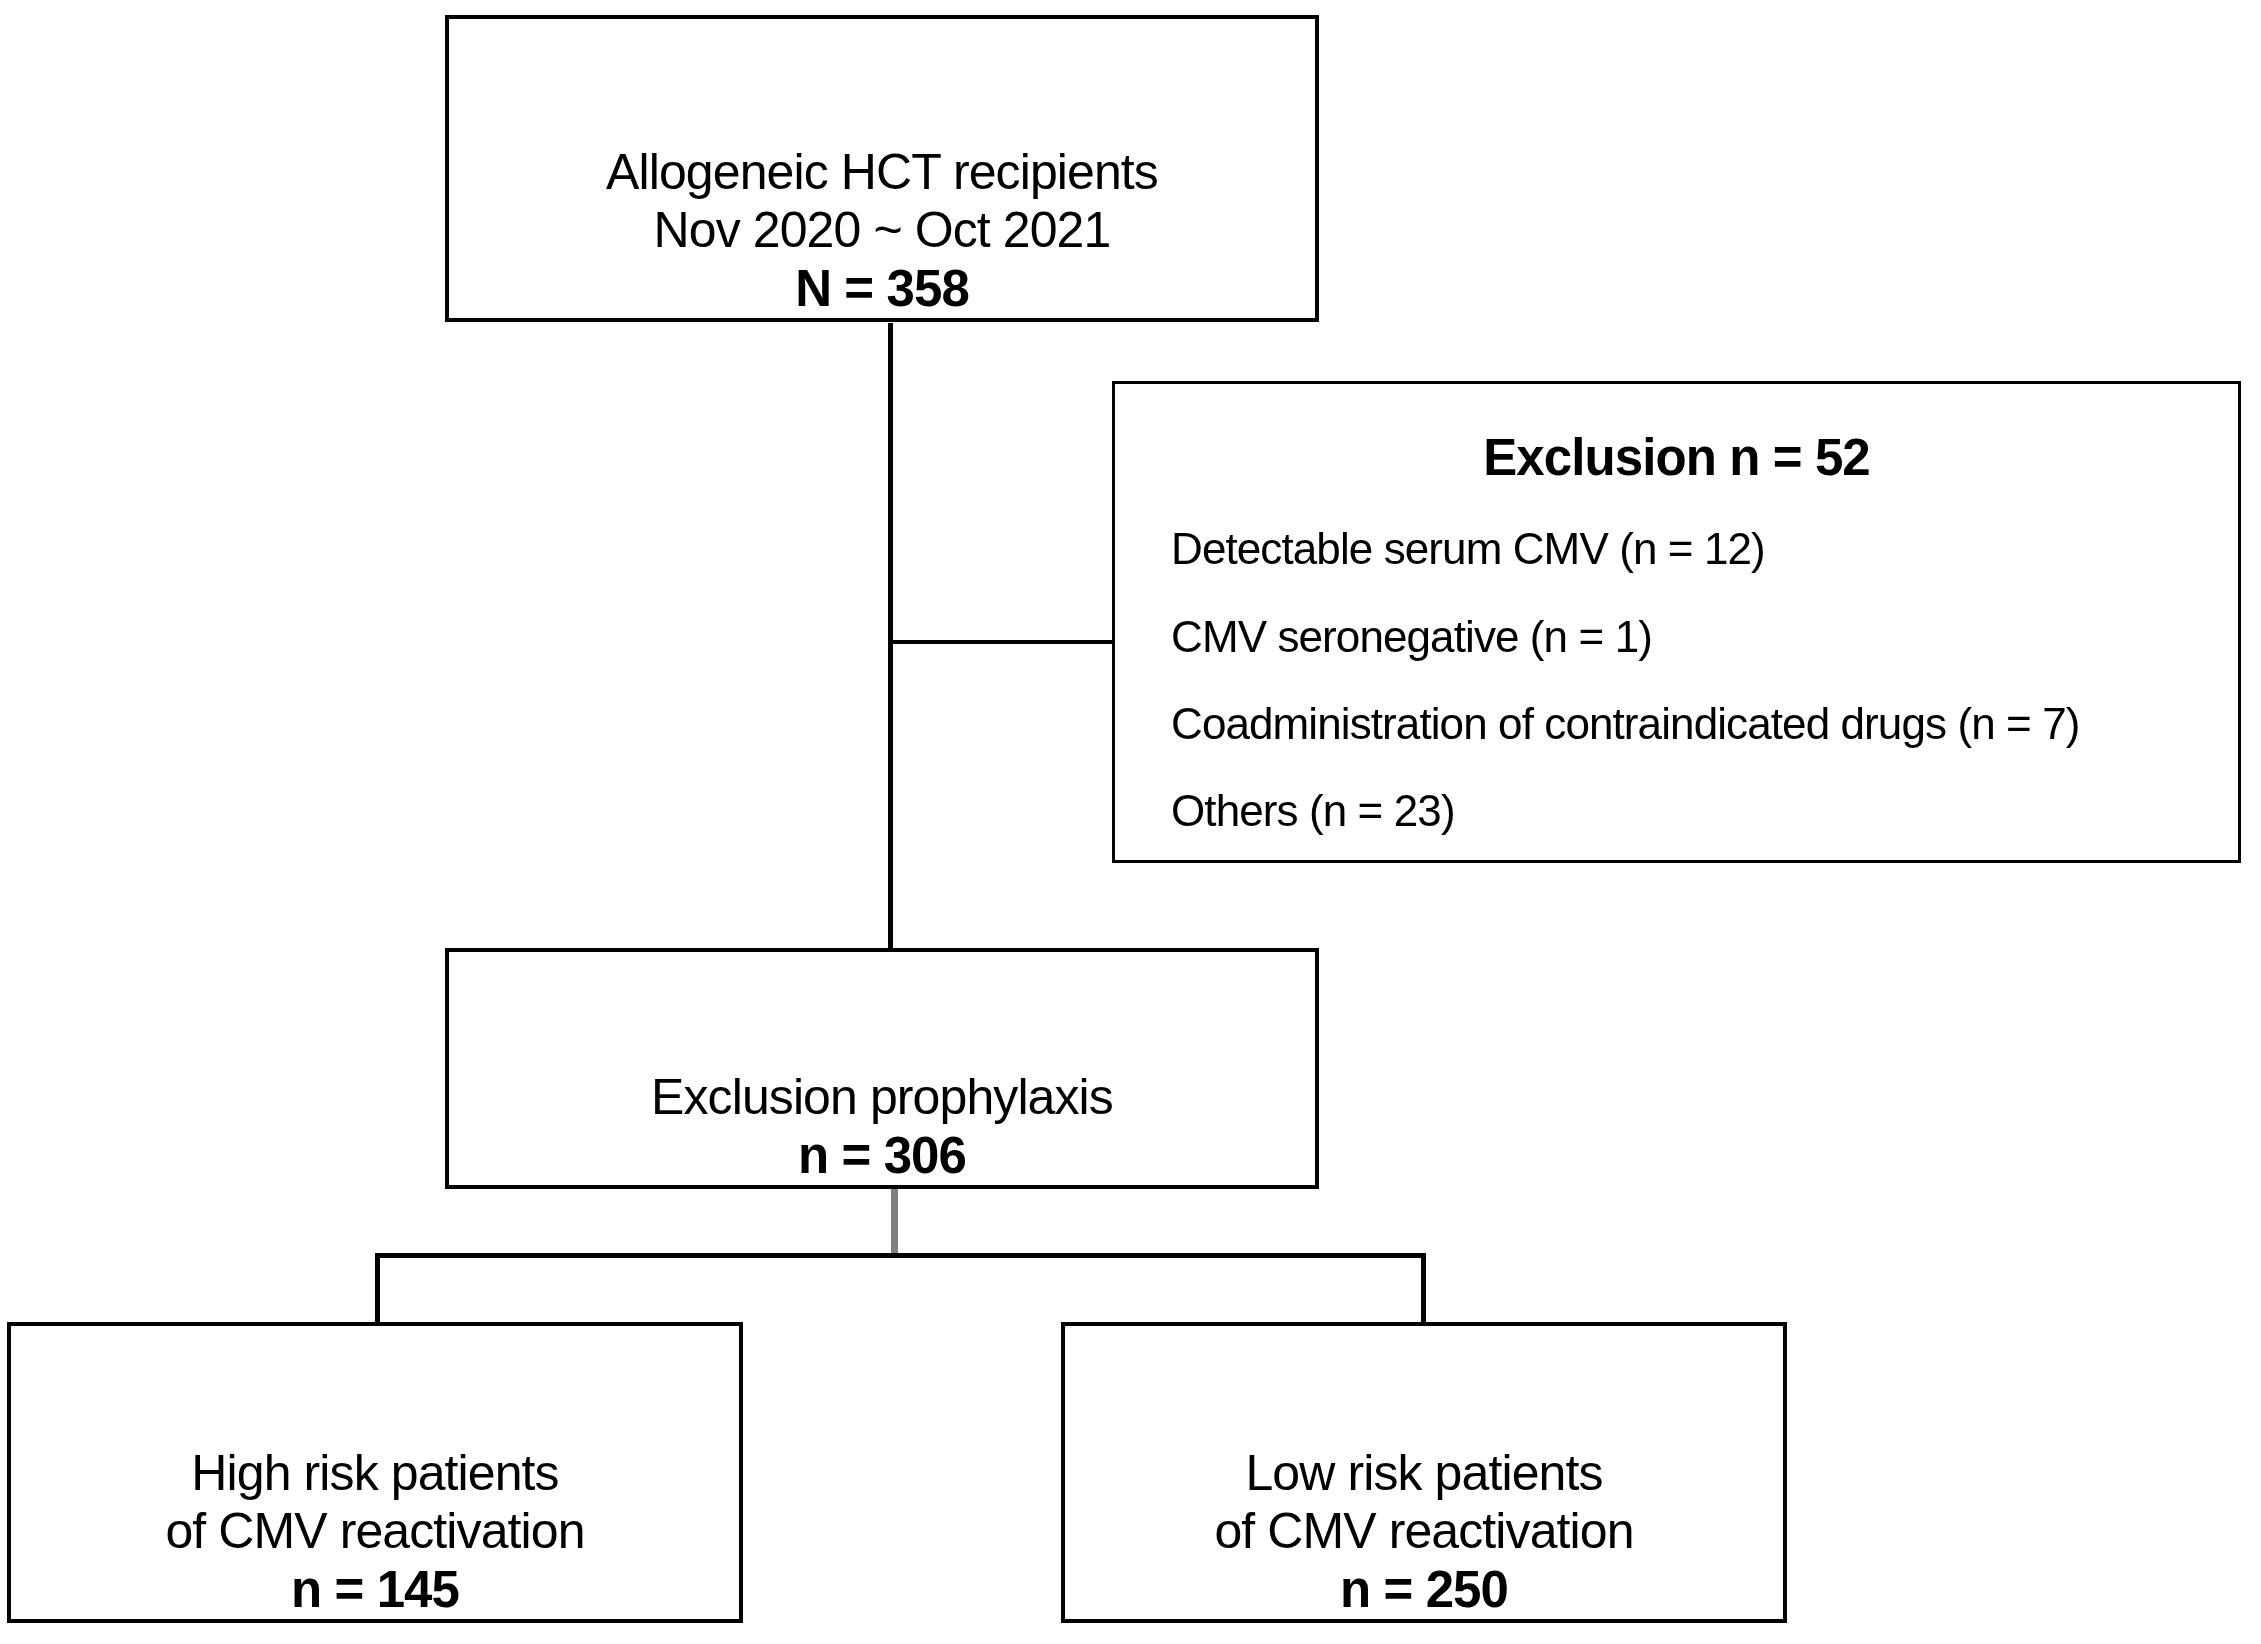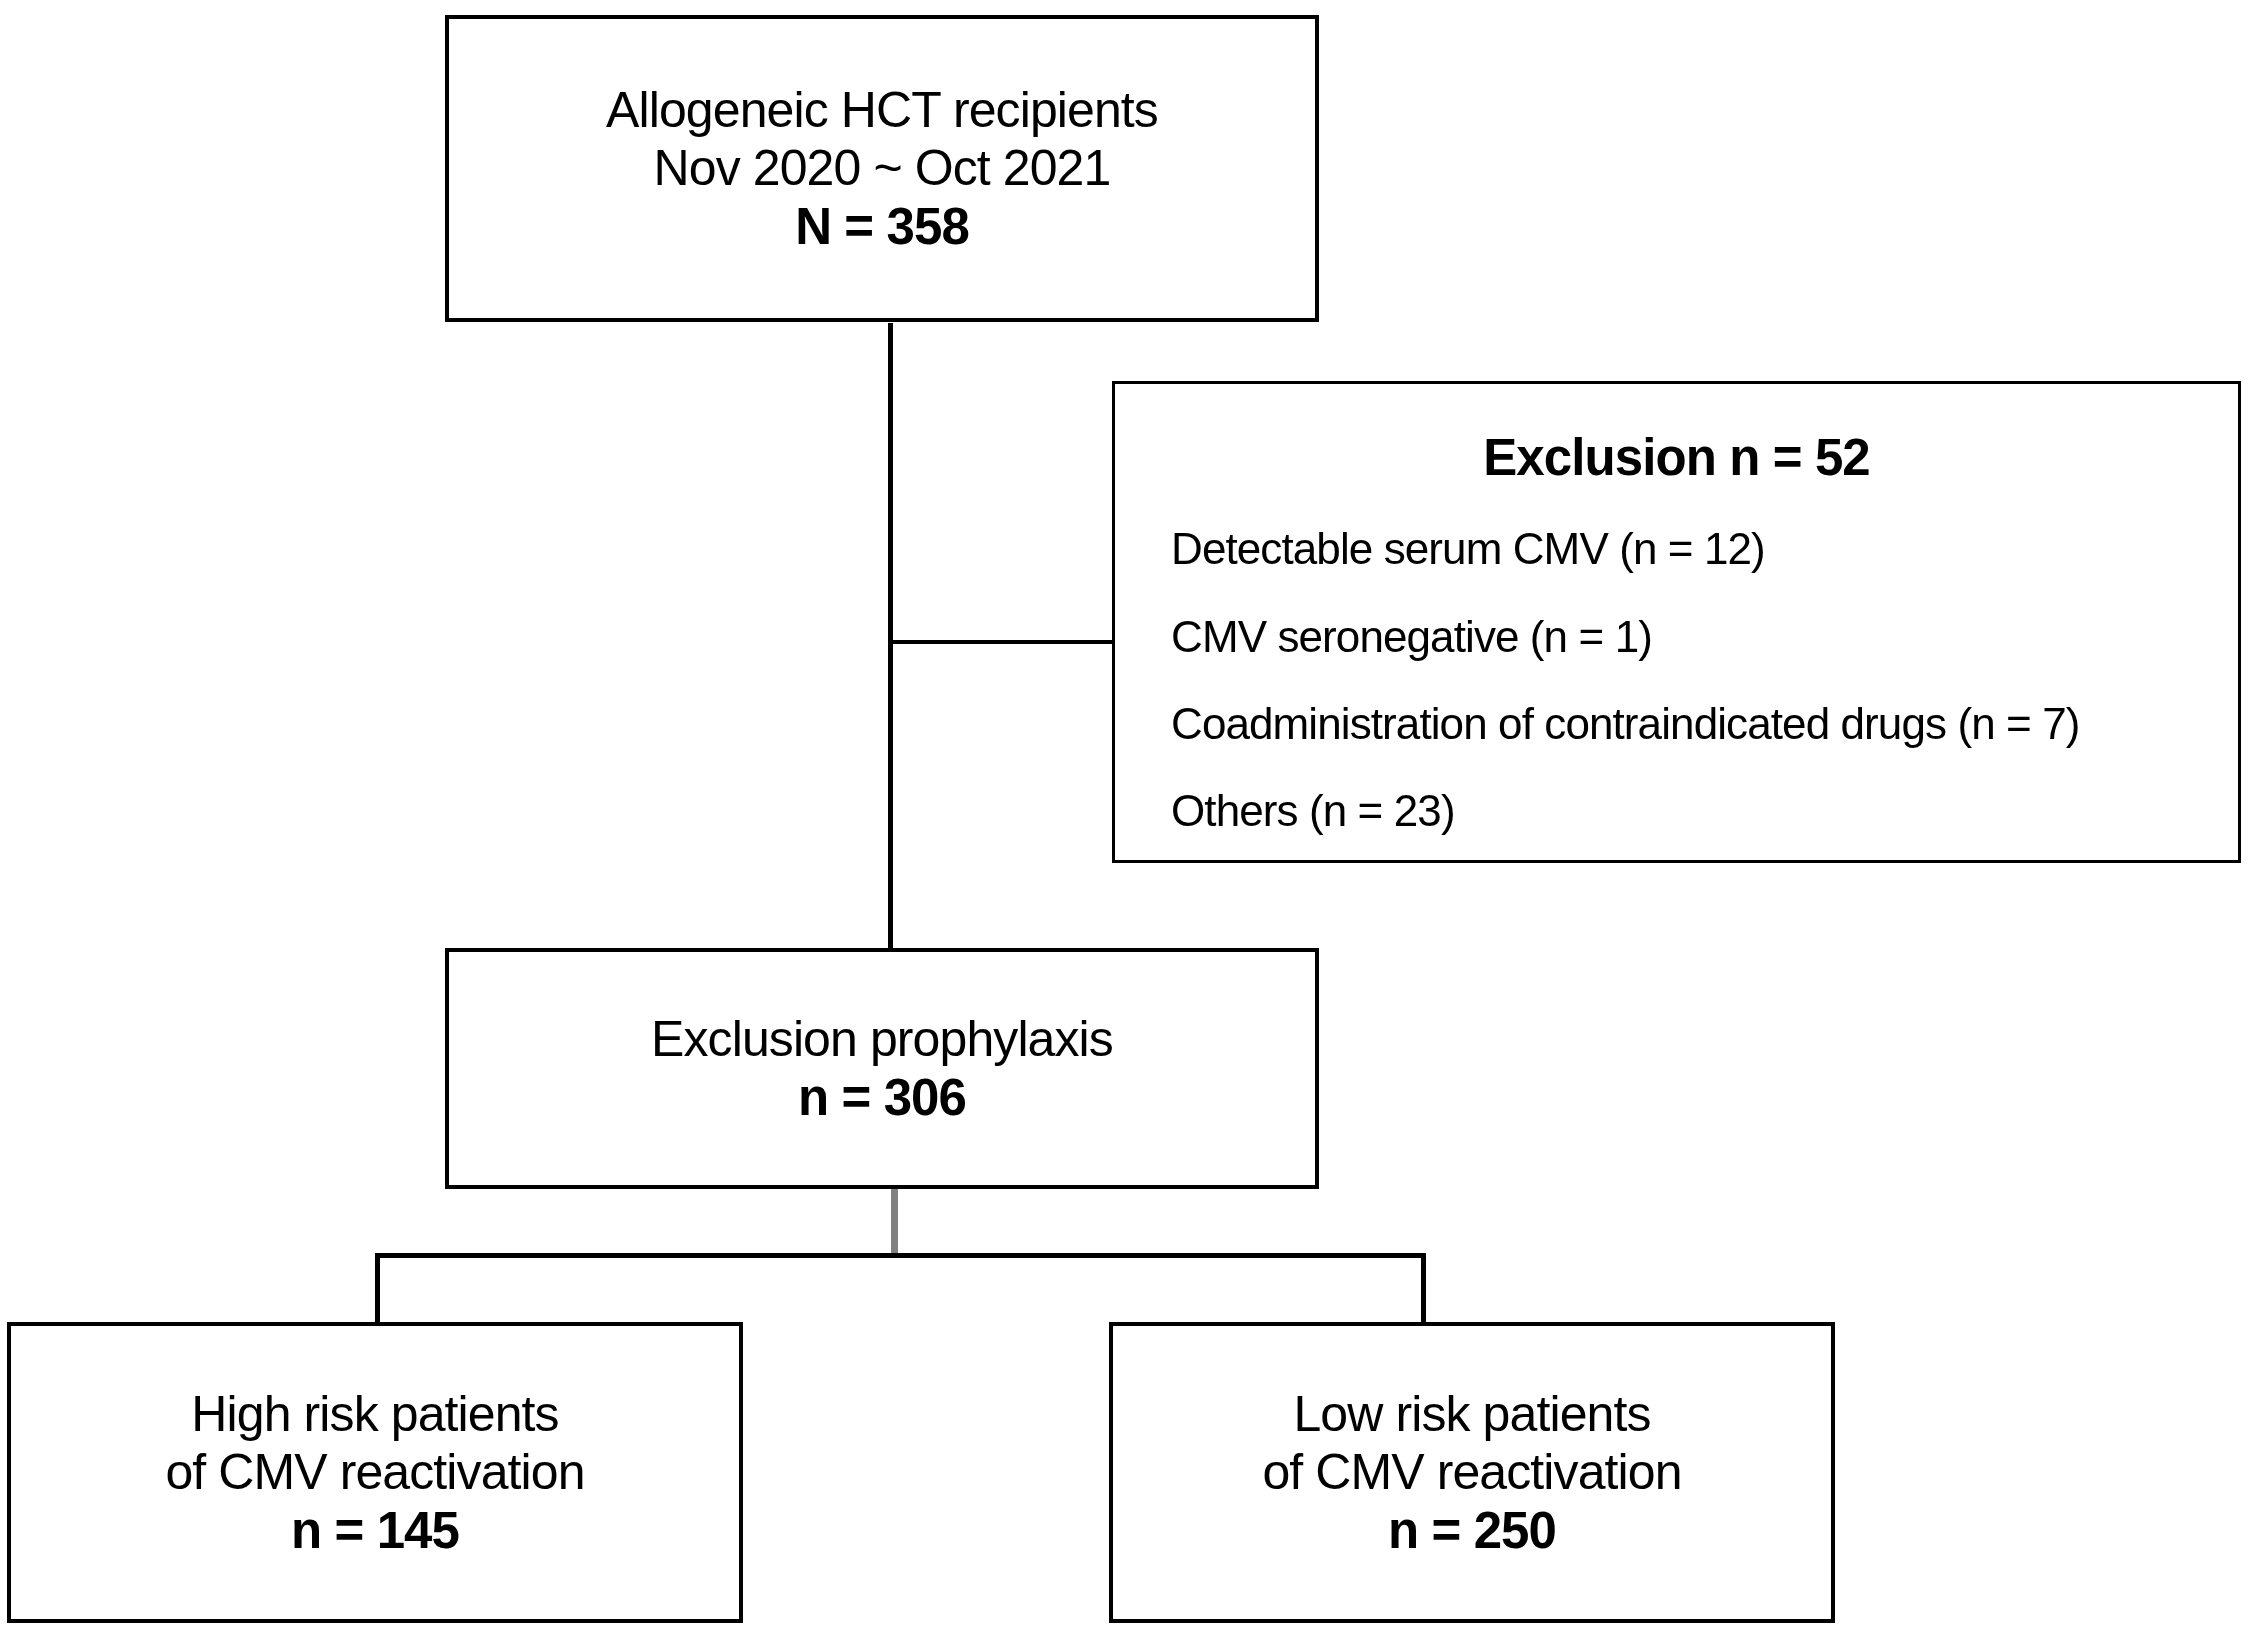--- a/index.html
+++ b/index.html
@@ -16,21 +16,21 @@
     color: #000000;
     overflow: hidden;
   }
   .box {
     position: absolute;
     background: #ffffff;
     border: 4.3px solid #000000;
     box-sizing: border-box;
     display: flex;
     flex-direction: column;
-    justify-content: center;
+    justify-content: flex-end;
     align-items: center;
     text-align: center;
   }
   .bline {
     font-size: 50px;
     letter-spacing: -0.9px;
     white-space: nowrap;
   }
   .count {
     font-weight: bold;
@@ -97,20 +97,20 @@
     <div class="bline">Exclusion prophylaxis</div>
     <div class="bline count">n = 306</div>
   </div>
 
   <div class="box" style="left:7px; top:1322px; width:736px; height:301px;">
     <div class="bline">High risk patients</div>
     <div class="bline">of CMV reactivation</div>
     <div class="bline count">n = 145</div>
   </div>
 
-  <div class="box" style="left:1061px; top:1322px; width:726px; height:301px;margin-left:48px;">
+  <div class="box" style="left:1061px; top:1322px; width:726px; height:301px;">
     <div class="bline">Low risk patients</div>
     <div class="bline">of CMV reactivation</div>
     <div class="bline count">n = 250</div>
   </div>
 
 </div>
 
 
 </body></html>

